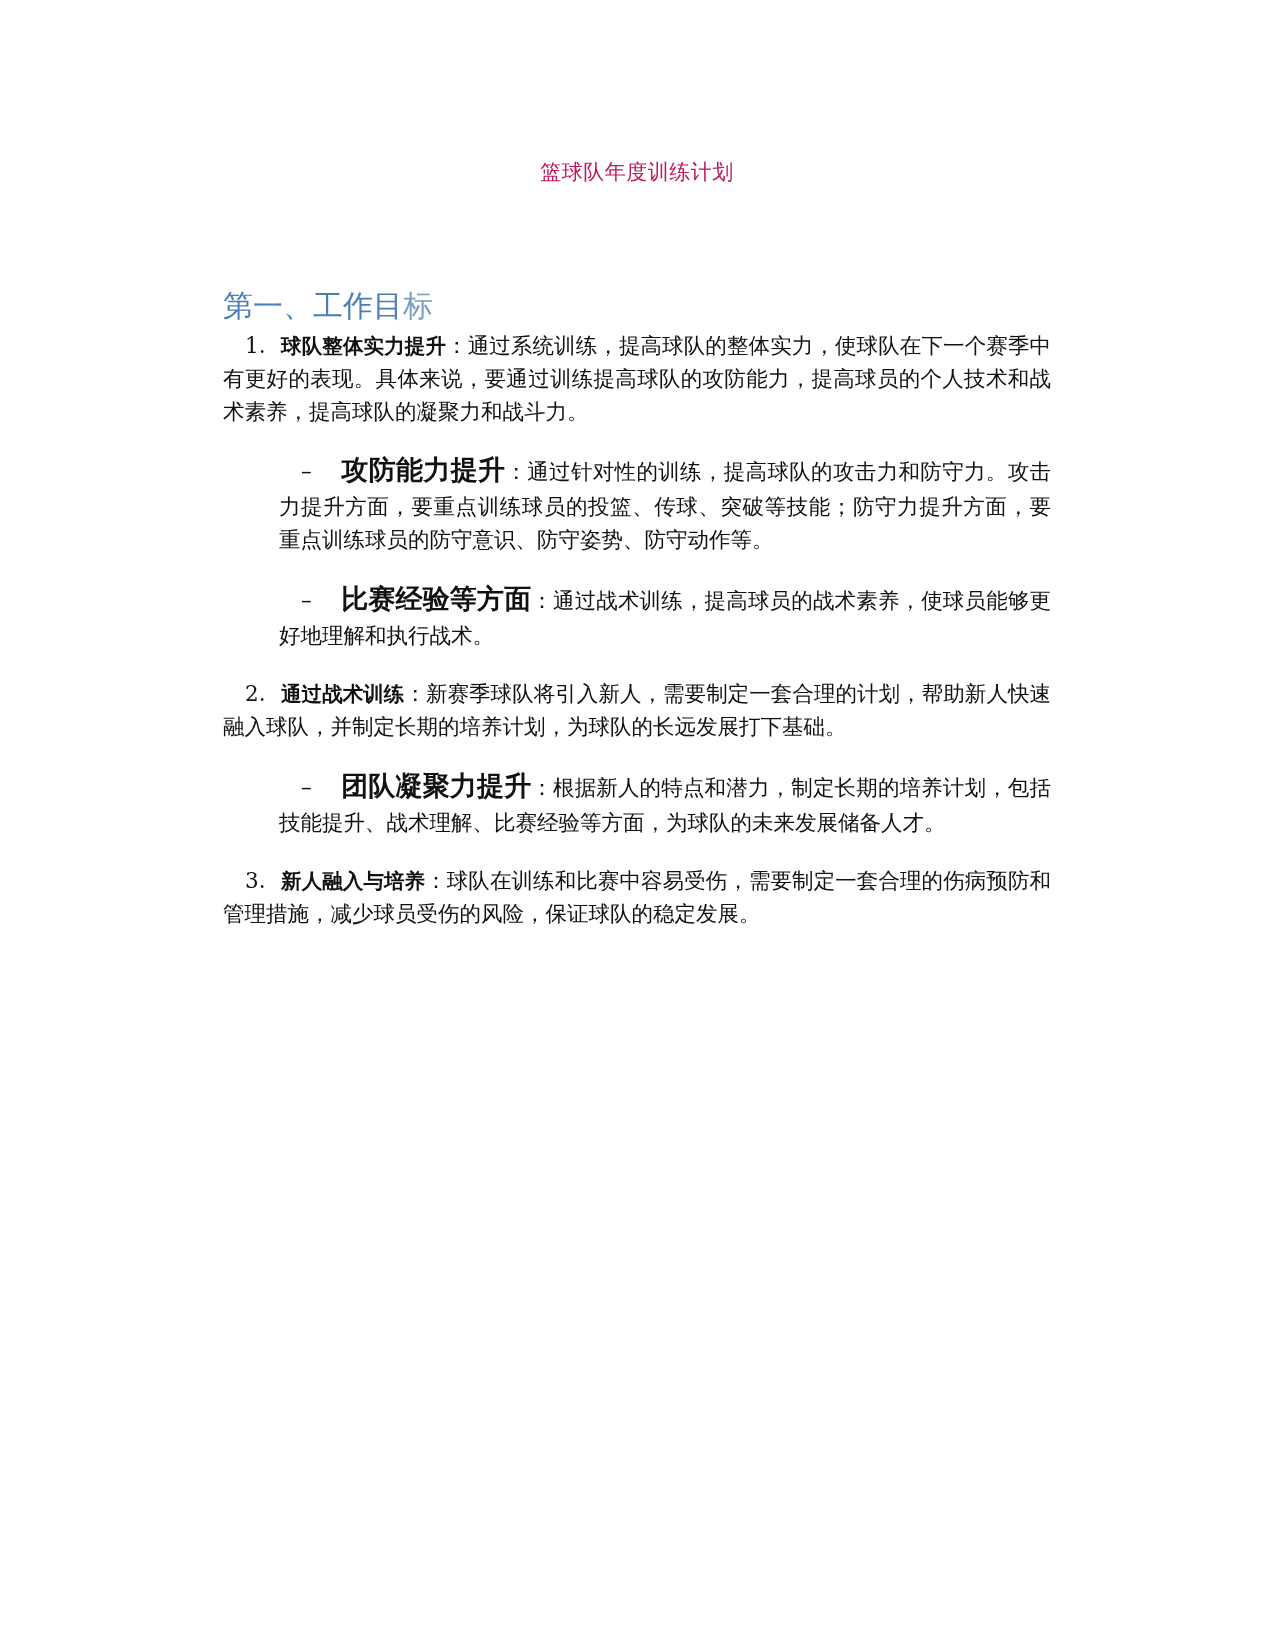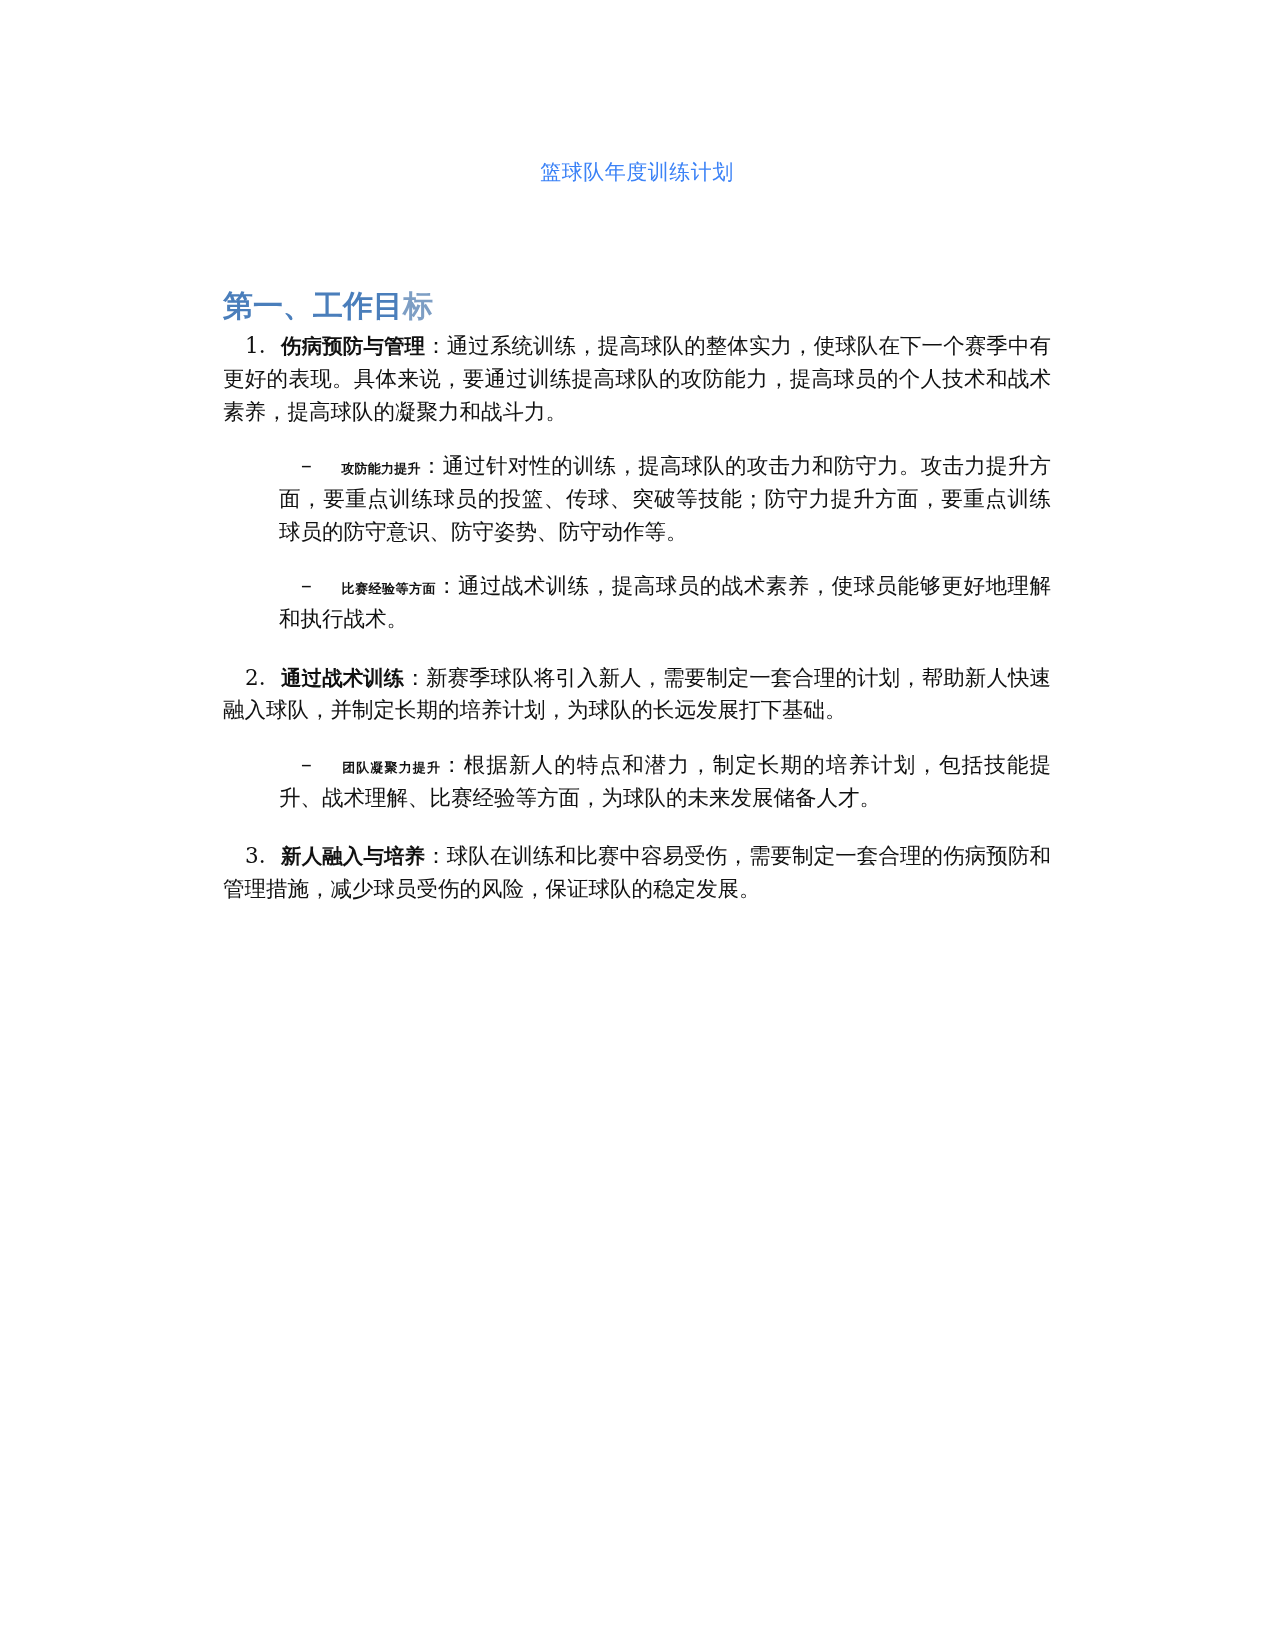--- a/index.html
+++ b/index.html
@@ -24,30 +24,30 @@
     position: absolute;
     left: 223px;
     top: 0;
     width: 828px;
   }
   
   .doc-title {
     text-align: center;
     font-size: 21px;
     line-height: 1.35;
-    color: #3b82f6;
+    color: #be185d;
     margin-top: 158px;
     margin-bottom: 0;
     font-weight: normal;
     letter-spacing: 0.5px;
   }
   
   .section-heading {
     font-family: "DejaVu Sans", "Liberation Sans", sans-serif;
-    font-weight: bold;
+    font-weight: normal;
     font-size: 30px;
     line-height: 1.2;
     color: #4a7ebb;
     margin-top: 102px;
     margin-bottom: 0;
     letter-spacing: 0px;
   }
   .section-heading .faded {
     color: #7d9ec4;
   }
@@ -87,40 +87,40 @@
   }
   .dash-item .marker {
     display: inline-block;
     width: 62px;
     text-indent: 22px;
     font-family: "DejaVu Serif", "Liberation Serif", serif;
   }
   .dash-item .lead {
     font-family: Liberation Sans, sans-serif;
     font-weight: bold;
-    font-size: 13px;
+    font-size: 27px;
   }
   .gap-before {
     margin-top: 26px;
   }
 </style>
 </head>
 <body>
 
 <div class="page">
   <div class="content">
 
     <div class="doc-title">篮球队年度训练计划</div>
 
     <div class="section-heading">
       <span>第一、工作目</span><span class="faded">标</span>
     </div>
 
     <div class="num-item">
-      <span class="marker">1.</span><span class="lead">伤病预防与管理</span><span class="colon">：</span><span>通过系统训练，提高球队的整体实力，使球队在下一个赛季中有更好的表现。具体来说，要通过训练提高球队的攻防能力，提高球员的个人技术和战术素养，提高球队的凝聚力和战斗力。</span>
+      <span class="marker">1.</span><span class="lead">球队整体实力提升</span><span class="colon">：</span><span>通过系统训练，提高球队的整体实力，使球队在下一个赛季中有更好的表现。具体来说，要通过训练提高球队的攻防能力，提高球员的个人技术和战术素养，提高球队的凝聚力和战斗力。</span>
     </div>
 
     <div class="dash-item">
       <span class="marker">–</span><span class="lead">攻防能力提升</span><span class="colon">：</span><span>通过针对性的训练，提高球队的攻击力和防守力。攻击力提升方面，要重点训练球员的投篮、传球、突破等技能；防守力提升方面，要重点训练球员的防守意识、防守姿势、防守动作等。</span>
     </div>
 
 
     <div class="dash-item">
       <span class="marker">–</span><span class="lead">比赛经验等方面</span><span class="colon">：</span><span>通过战术训练，提高球员的战术素养，使球员能够更好地理解和执行战术。</span>
     </div>

